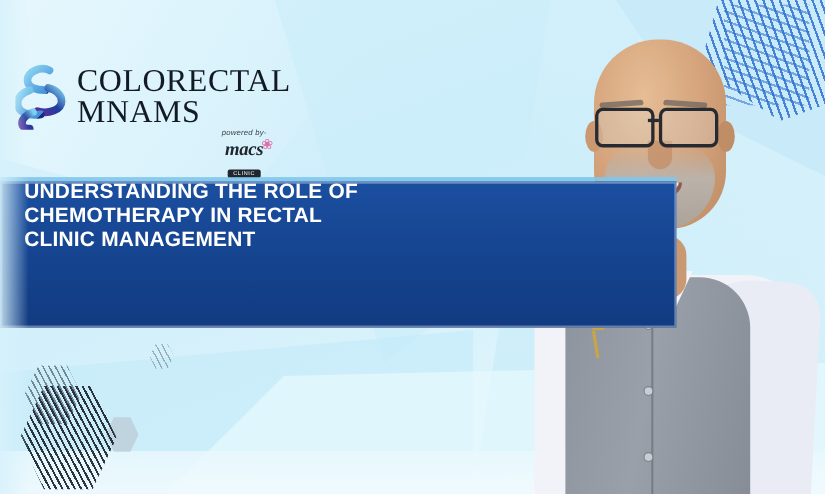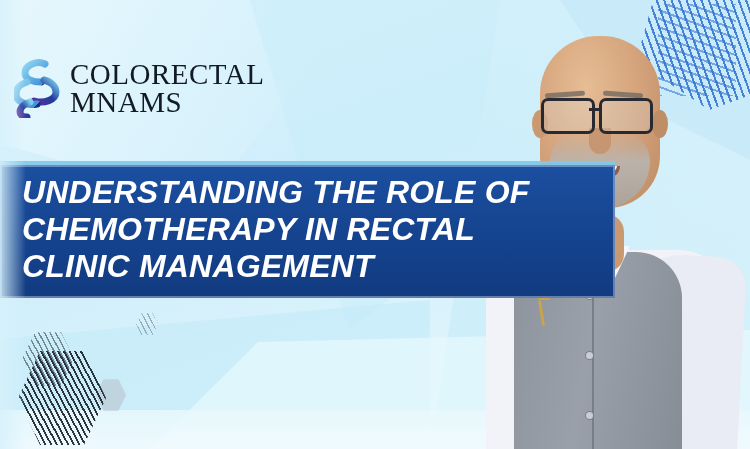--- a/index.html
+++ b/index.html
@@ -63,22 +63,22 @@
     font-weight:700;font-size:17px;color:#20262e;letter-spacing:-.3px;}
   .macs-flower{position:absolute;right:-9px;top:-3px;font-size:13px;color:#e06fa8;}
   .macs-sub{margin-top:-2px;background:#20262e;color:#fff;font-size:5px;
     letter-spacing:.6px;padding:1px 5px;border-radius:2px;display:inline-block;}
 
   
   .title-band{position:absolute;left:0;top:165px;width:615px;height:133px;
     background:linear-gradient(180deg,#1b4fa0 0%,#15438e 55%,#123b80 100%);
     box-shadow:0 0 0 2px rgba(255,255,255,.35) inset;}
   .title-band-top{position:absolute;left:0;top:161px;width:615px;height:4px;background:#7fc6ea;opacity:.9;}
-  .title-txt{position:absolute;left:22px;top:174px;width:560px;color:#fff;
-    font-size:32px;font-weight:700;line-height:1.16;letter-spacing:.2px;font-style:italic;}
+  .title-txt{position:absolute;left:22px;top:164px;width:560px;color:#fff;
+    font-size:19px;font-weight:700;line-height:1.16;letter-spacing:.2px;}
   .title-txt div{white-space:nowrap;}
 
   
   .speaker{position:absolute;left:176px;top:331px;width:330px;height:76px;
     background:#4c5a60;border:2px solid #7fbcd8;border-radius:38px;
     box-shadow:0 2px 6px rgba(20,40,60,.18);
     display:flex;flex-direction:column;align-items:center;justify-content:center;}
   .sp-name{color:#fff;font-size:17px;font-weight:700;letter-spacing:1.1px;margin-bottom:3px;}
   .sp-cred{color:#eef3f5;font-size:8.2px;line-height:1.45;text-align:center;width:300px;}
 
@@ -190,20 +190,28 @@
         <path d="M13 24c-7 2-11 7-11 12 0 8 11 12 21 10" fill="none" stroke="url(#g1)" stroke-width="7" stroke-linecap="round"></path>
         <path d="M16 44c-6 2-10 6-10 10 0 3 3 5 7 5" fill="none" stroke="url(#g2)" stroke-width="7" stroke-linecap="round"></path>
       </svg>
     </span>
     <span class="brand-words">
       <span>COLORECTAL</span>
       <span>MNAMS</span>
     </span>
   </div>
 
+  <div class="powered">
+    <div class="powered-lbl">powered by-</div>
+    <div class="macs-wrap">
+      <span class="macs-word">macs</span>
+      <span class="macs-flower">❀</span>
+    </div>
+    <div><span class="macs-sub">CLINIC</span></div>
+  </div>
 
   <div class="title-band-top"></div>
   <div class="title-band"></div>
   <div class="title-txt">
     <div>UNDERSTANDING THE ROLE OF</div>
     <div>CHEMOTHERAPY IN RECTAL</div>
     <div>CLINIC MANAGEMENT</div>
   </div>
 
 

